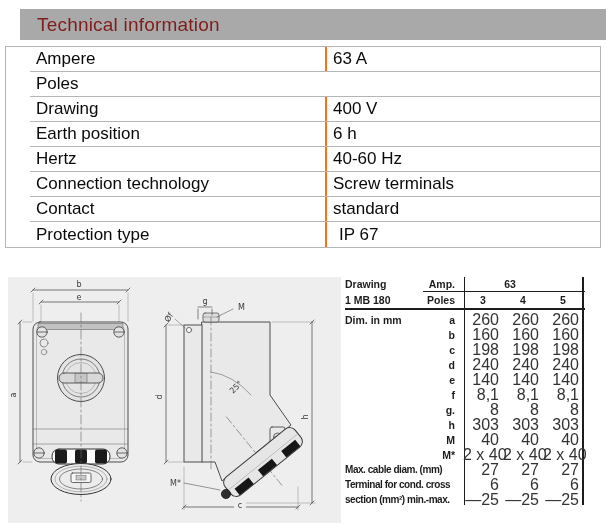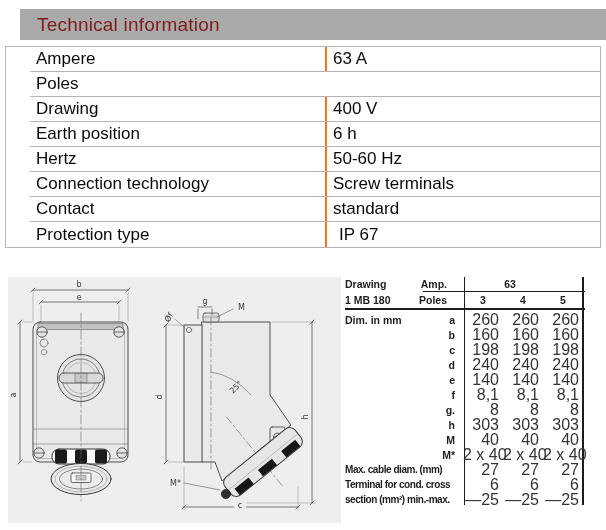--- a/index.html
+++ b/index.html
@@ -24,21 +24,21 @@
 
   
   .draw-panel { position:absolute; left:8px; top:277px; width:333px; height:246px; background:#eeeeee; }
   .draw-panel svg { display:block; }
   svg text { font-family:"DejaVu Sans", sans-serif; font-size:8px; fill:#3a3a3a; }
 
   
   .dim-table { position:absolute; left:345px; top:276px; width:240px; height:232px; color:#1c1c1c; }
   .dim-head { display:grid; grid-template-columns:78px 40px 40px 40px 40px; grid-auto-rows:16px; }
   .dh { font-size:10.5px; font-weight:700; display:flex; align-items:center; }
-  .dh.right { justify-content:flex-end; padding-right:16px; }
+  .dh.right { justify-content:flex-end; padding-right:8px; }
   .dh.center { justify-content:center; }
   .amp63 { grid-column:3 / span 3; justify-content:center; padding-right:26px; }
   .hline-amp { position:absolute; left:78px; top:15px; width:162px; height:1.4px; background:#1c1c1c; }
   .hline-poles { position:absolute; left:0; top:32px; width:240px; height:1.6px; background:#1c1c1c; }
   .vbar-left { position:absolute; left:119px; top:1px; width:1.4px; height:228px; background:#1c1c1c; }
   .vbar-right { position:absolute; left:236.5px; top:1px; width:2.6px; height:228px; background:#1c1c1c; }
   .dim-rows { position:absolute; left:0; top:34.5px; width:240px; display:grid; grid-auto-rows:15px; }
   .dim-row { display:grid; grid-template-columns:78px 40px 40px 40px 40px; align-items:center; }
   .dcell-a { font-size:10.5px; font-weight:700; }
   .dcell-dim { font-size:10.5px; font-weight:700; text-align:right; padding-right:8px; }
@@ -65,21 +65,21 @@
       <div class="spec-row">
         <div class="spec-label">Drawing</div>
         <div class="spec-value">400 V</div>
       </div>
       <div class="spec-row">
         <div class="spec-label">Earth position</div>
         <div class="spec-value">6 h</div>
       </div>
       <div class="spec-row">
         <div class="spec-label">Hertz</div>
-        <div class="spec-value">50-60 Hz</div>
+        <div class="spec-value">40-60 Hz</div>
       </div>
       <div class="spec-row">
         <div class="spec-label">Connection technology</div>
         <div class="spec-value">Screw terminals</div>
       </div>
       <div class="spec-row">
         <div class="spec-label">Contact</div>
         <div class="spec-value">standard</div>
       </div>
       <div class="spec-row">

